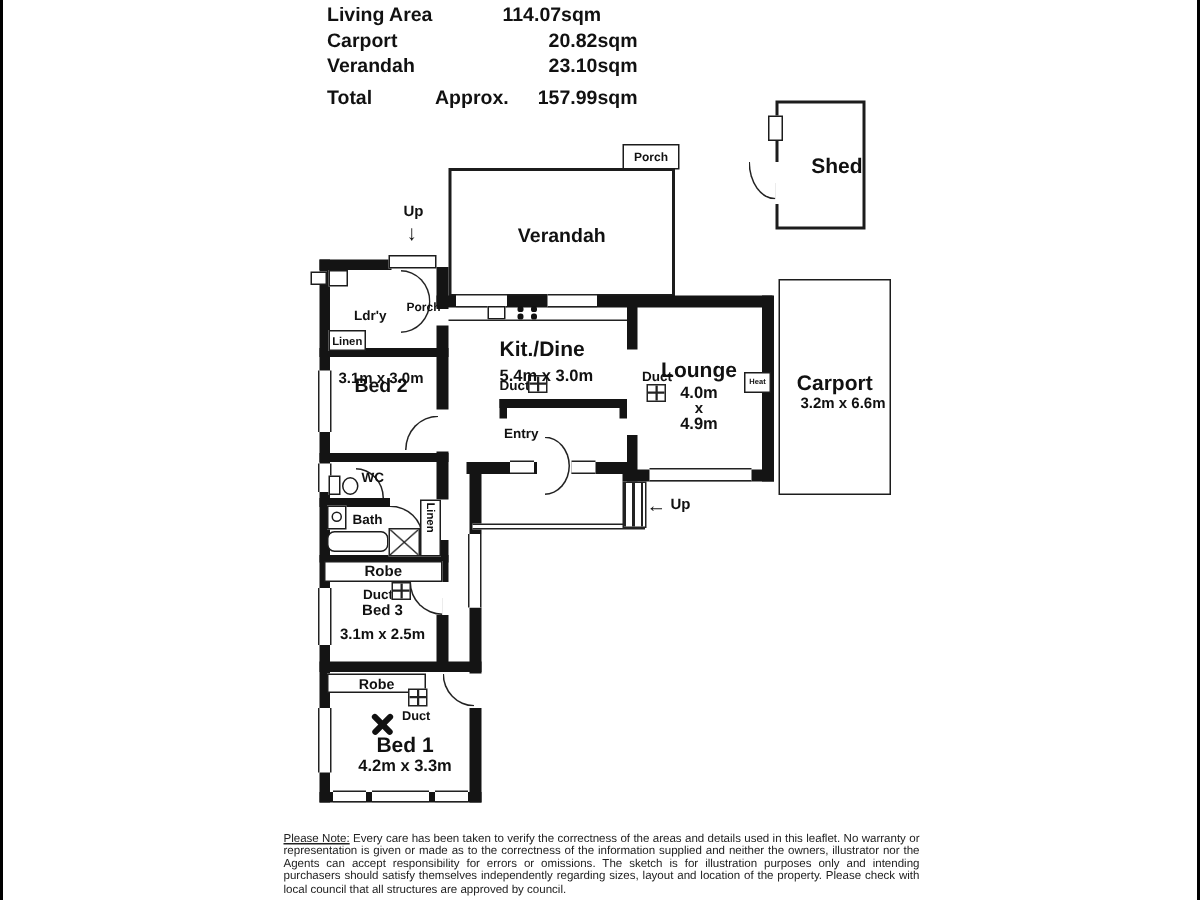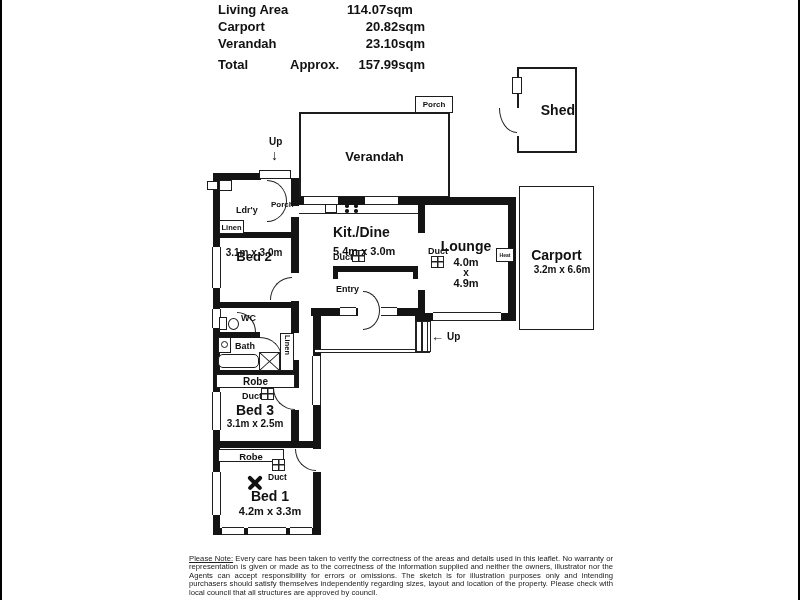--- a/index.html
+++ b/index.html
@@ -35,21 +35,21 @@
 </style>
 </head>
 <body>
 
 <div id="canvas">
   <div class="edge" style="left:0;"></div>
   <div class="edge" style="left:798px;"></div>
 
   <div>
     <div class="lbl" style="left:218px;top:3px;font-size:13px;">Living Area</div>
-    <div class="lbl" style="left:335px;top:3px;width:90px;text-align:center;font-size:13px;">114.07sqm</div>
+    <div class="lbl" style="left:335px;top:3px;width:90px;text-align:left;font-size:13px;">114.07sqm</div>
     <div class="lbl" style="left:218px;top:20px;font-size:13px;">Carport</div>
     <div class="lbl" style="left:335px;top:20px;width:90px;text-align:right;font-size:13px;">20.82sqm</div>
     <div class="lbl" style="left:218px;top:37px;font-size:13px;">Verandah</div>
     <div class="lbl" style="left:335px;top:37px;width:90px;text-align:right;font-size:13px;">23.10sqm</div>
     <div class="lbl" style="left:218px;top:58px;font-size:13px;">Total</div>
     <div class="lbl" style="left:290px;top:58px;font-size:13px;">Approx.</div>
     <div class="lbl" style="left:335px;top:58px;width:90px;text-align:right;font-size:13px;">157.99sqm</div>
   </div>
 
   <div class="box" style="left:517px;top:67px;width:60px;height:86px;"></div>
@@ -169,21 +169,21 @@
 
   <div class="lbl" style="left:236px;top:206px;font-size:9px;">Ldr'y</div>
   <div class="lbl" style="left:271px;top:176px;font-size:8px;margin-top:25px;">Porch</div>
 
   <div class="lbl" style="left:214px;top:250px;width:80px;text-align:center;font-size:13px;">Bed 2</div>
   <div class="lbl" style="left:214px;top:248px;width:80px;text-align:center;font-size:10px;">3.1m x 3.0m</div>
 
   <div class="lbl" style="left:241px;top:314px;font-size:9px;">WC</div>
   <div class="lbl" style="left:235px;top:342px;font-size:9px;">Bath</div>
 
-  <div class="lbl" style="left:214px;top:403px;width:82px;text-align:center;font-size:14px;">Bed 3</div>
+  <div class="lbl" style="left:214px;top:403px;width:82px;text-align:center;font-size:10px;">Bed 3</div>
   <div class="lbl" style="left:214px;top:419px;width:82px;text-align:center;font-size:10px;">3.1m x 2.5m</div>
 
   <div class="lbl" style="left:220px;top:489px;width:100px;text-align:center;font-size:14px;">Bed 1</div>
   <div class="lbl" style="left:220px;top:506px;width:100px;text-align:center;font-size:11px;">4.2m x 3.3m</div>
 
   <div class="lbl" style="left:333px;top:225px;font-size:14px;">Kit./Dine</div>
   <div class="lbl" style="left:333px;top:246px;font-size:11px;">5.4m x 3.0m</div>
 
   <div class="lbl" style="left:430px;top:239px;width:72px;text-align:center;font-size:14px;">Lounge</div>
   <div class="lbl" style="left:430px;top:257px;width:72px;text-align:center;font-size:11px;">4.0m</div>

